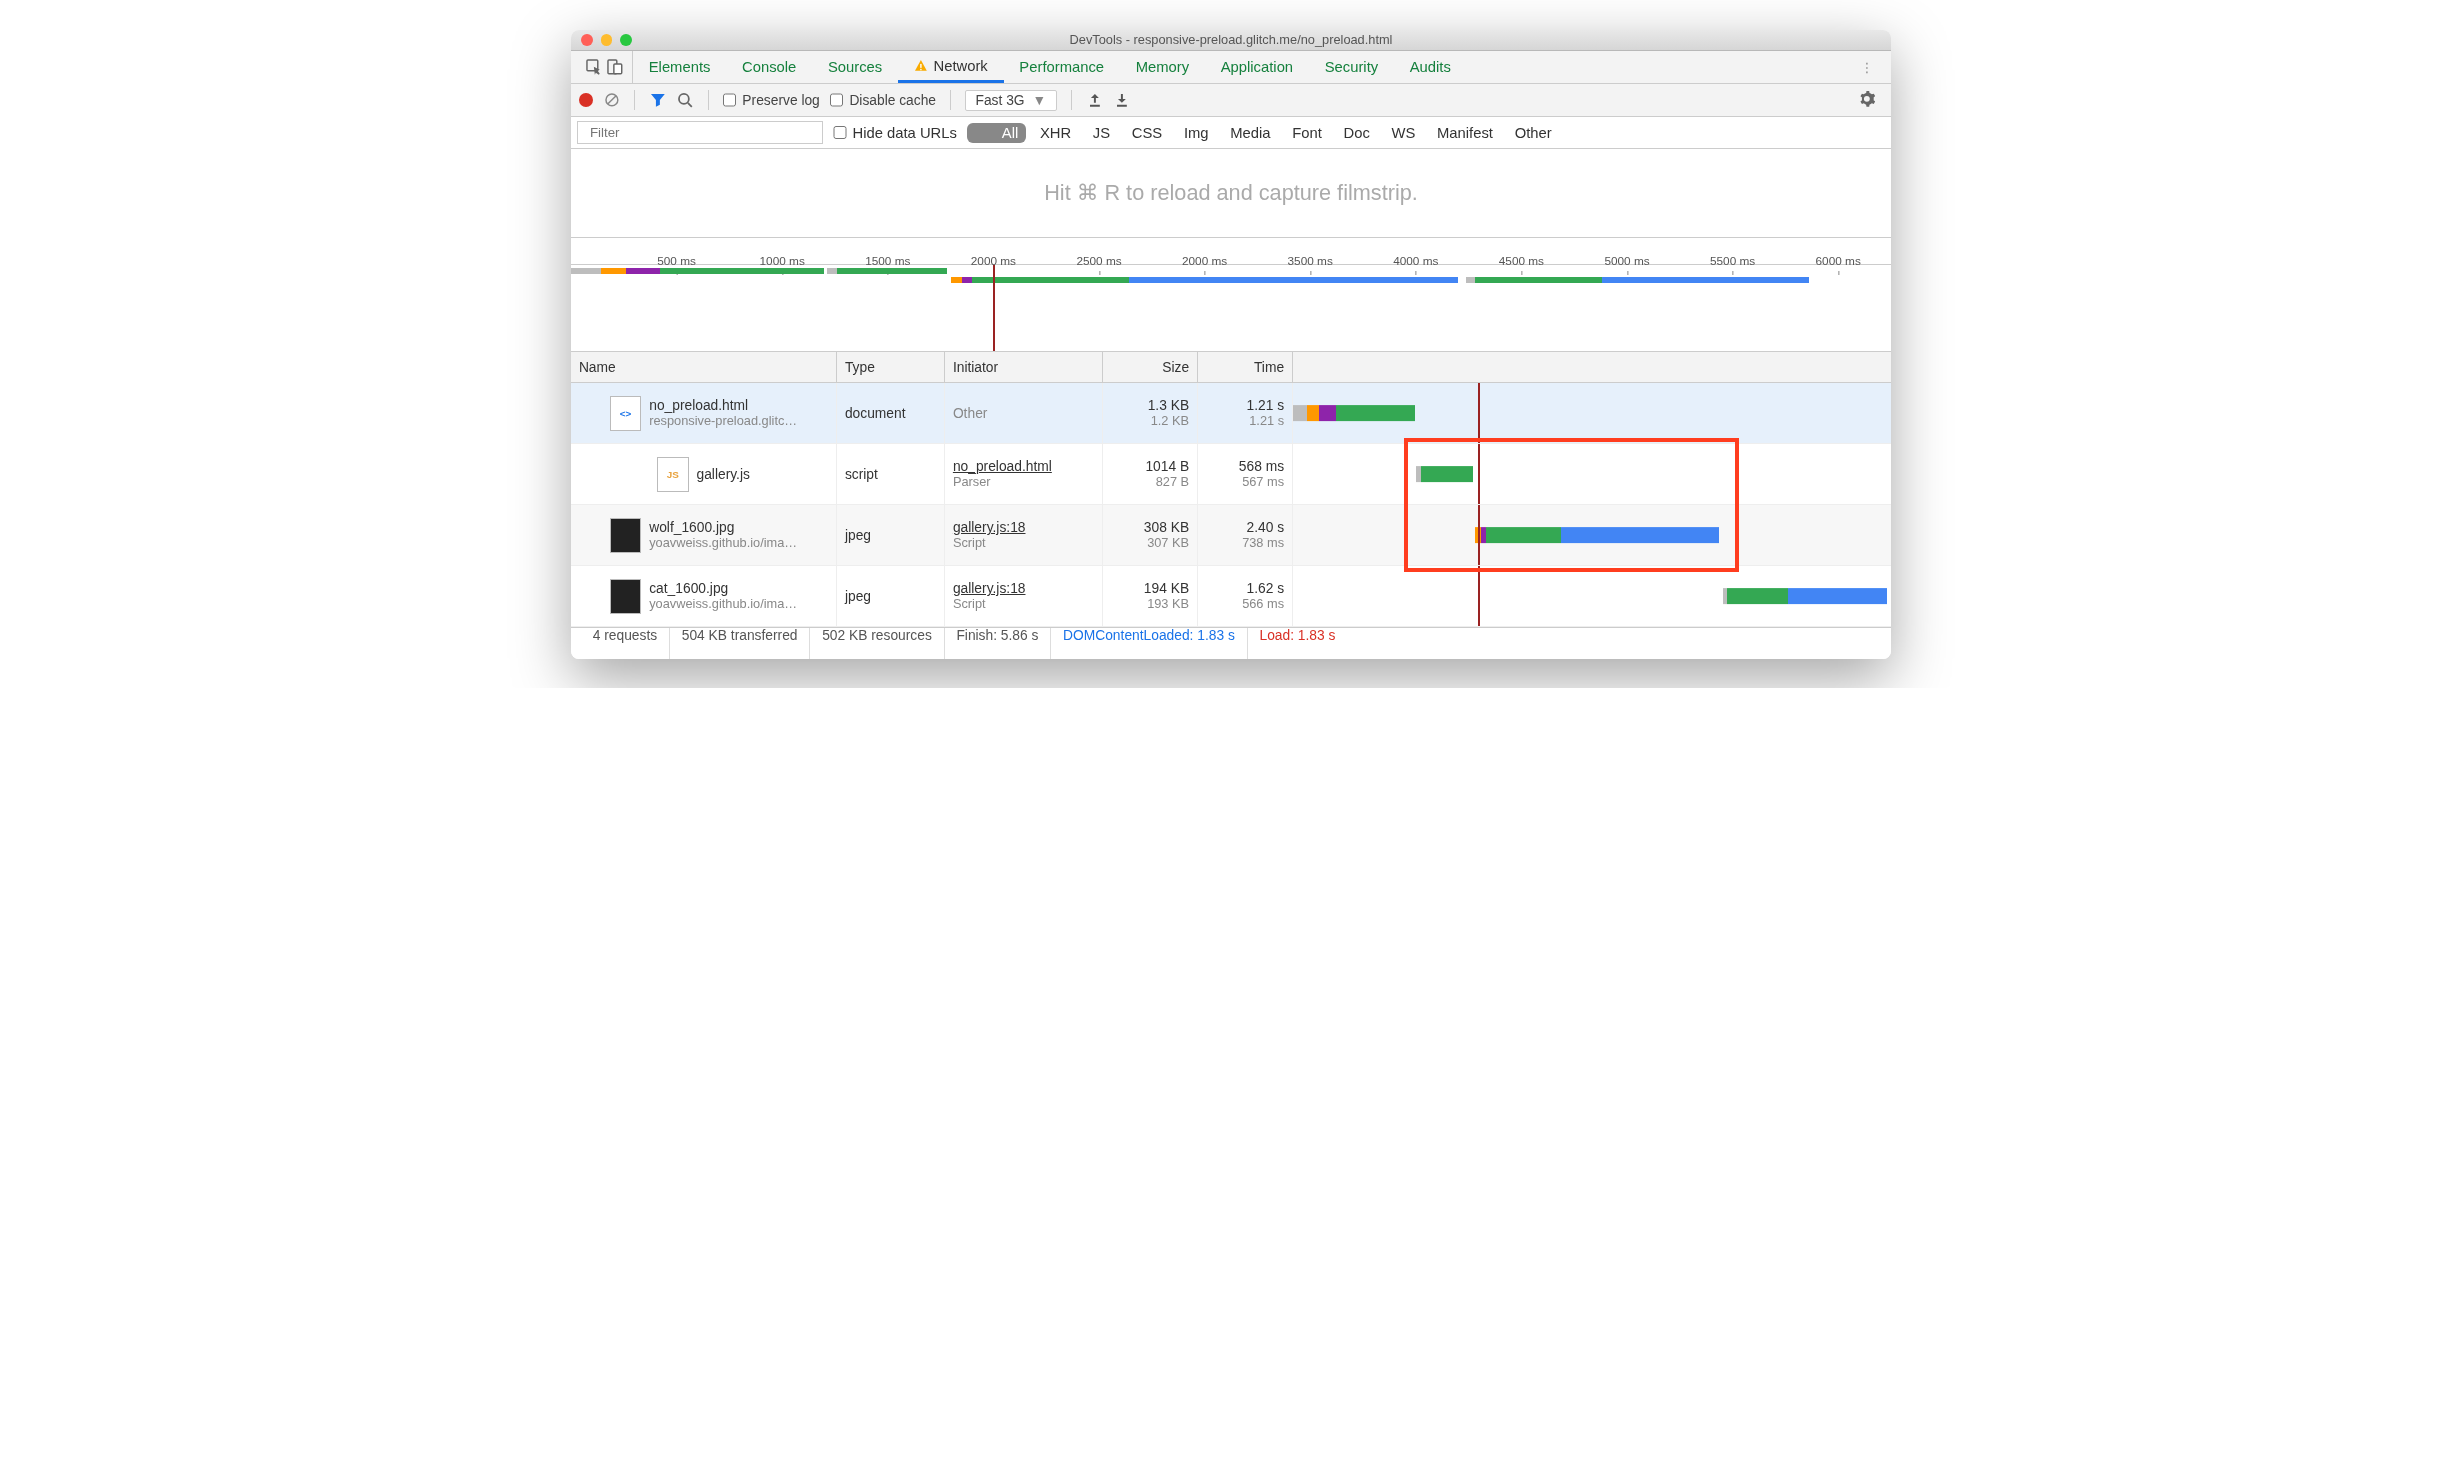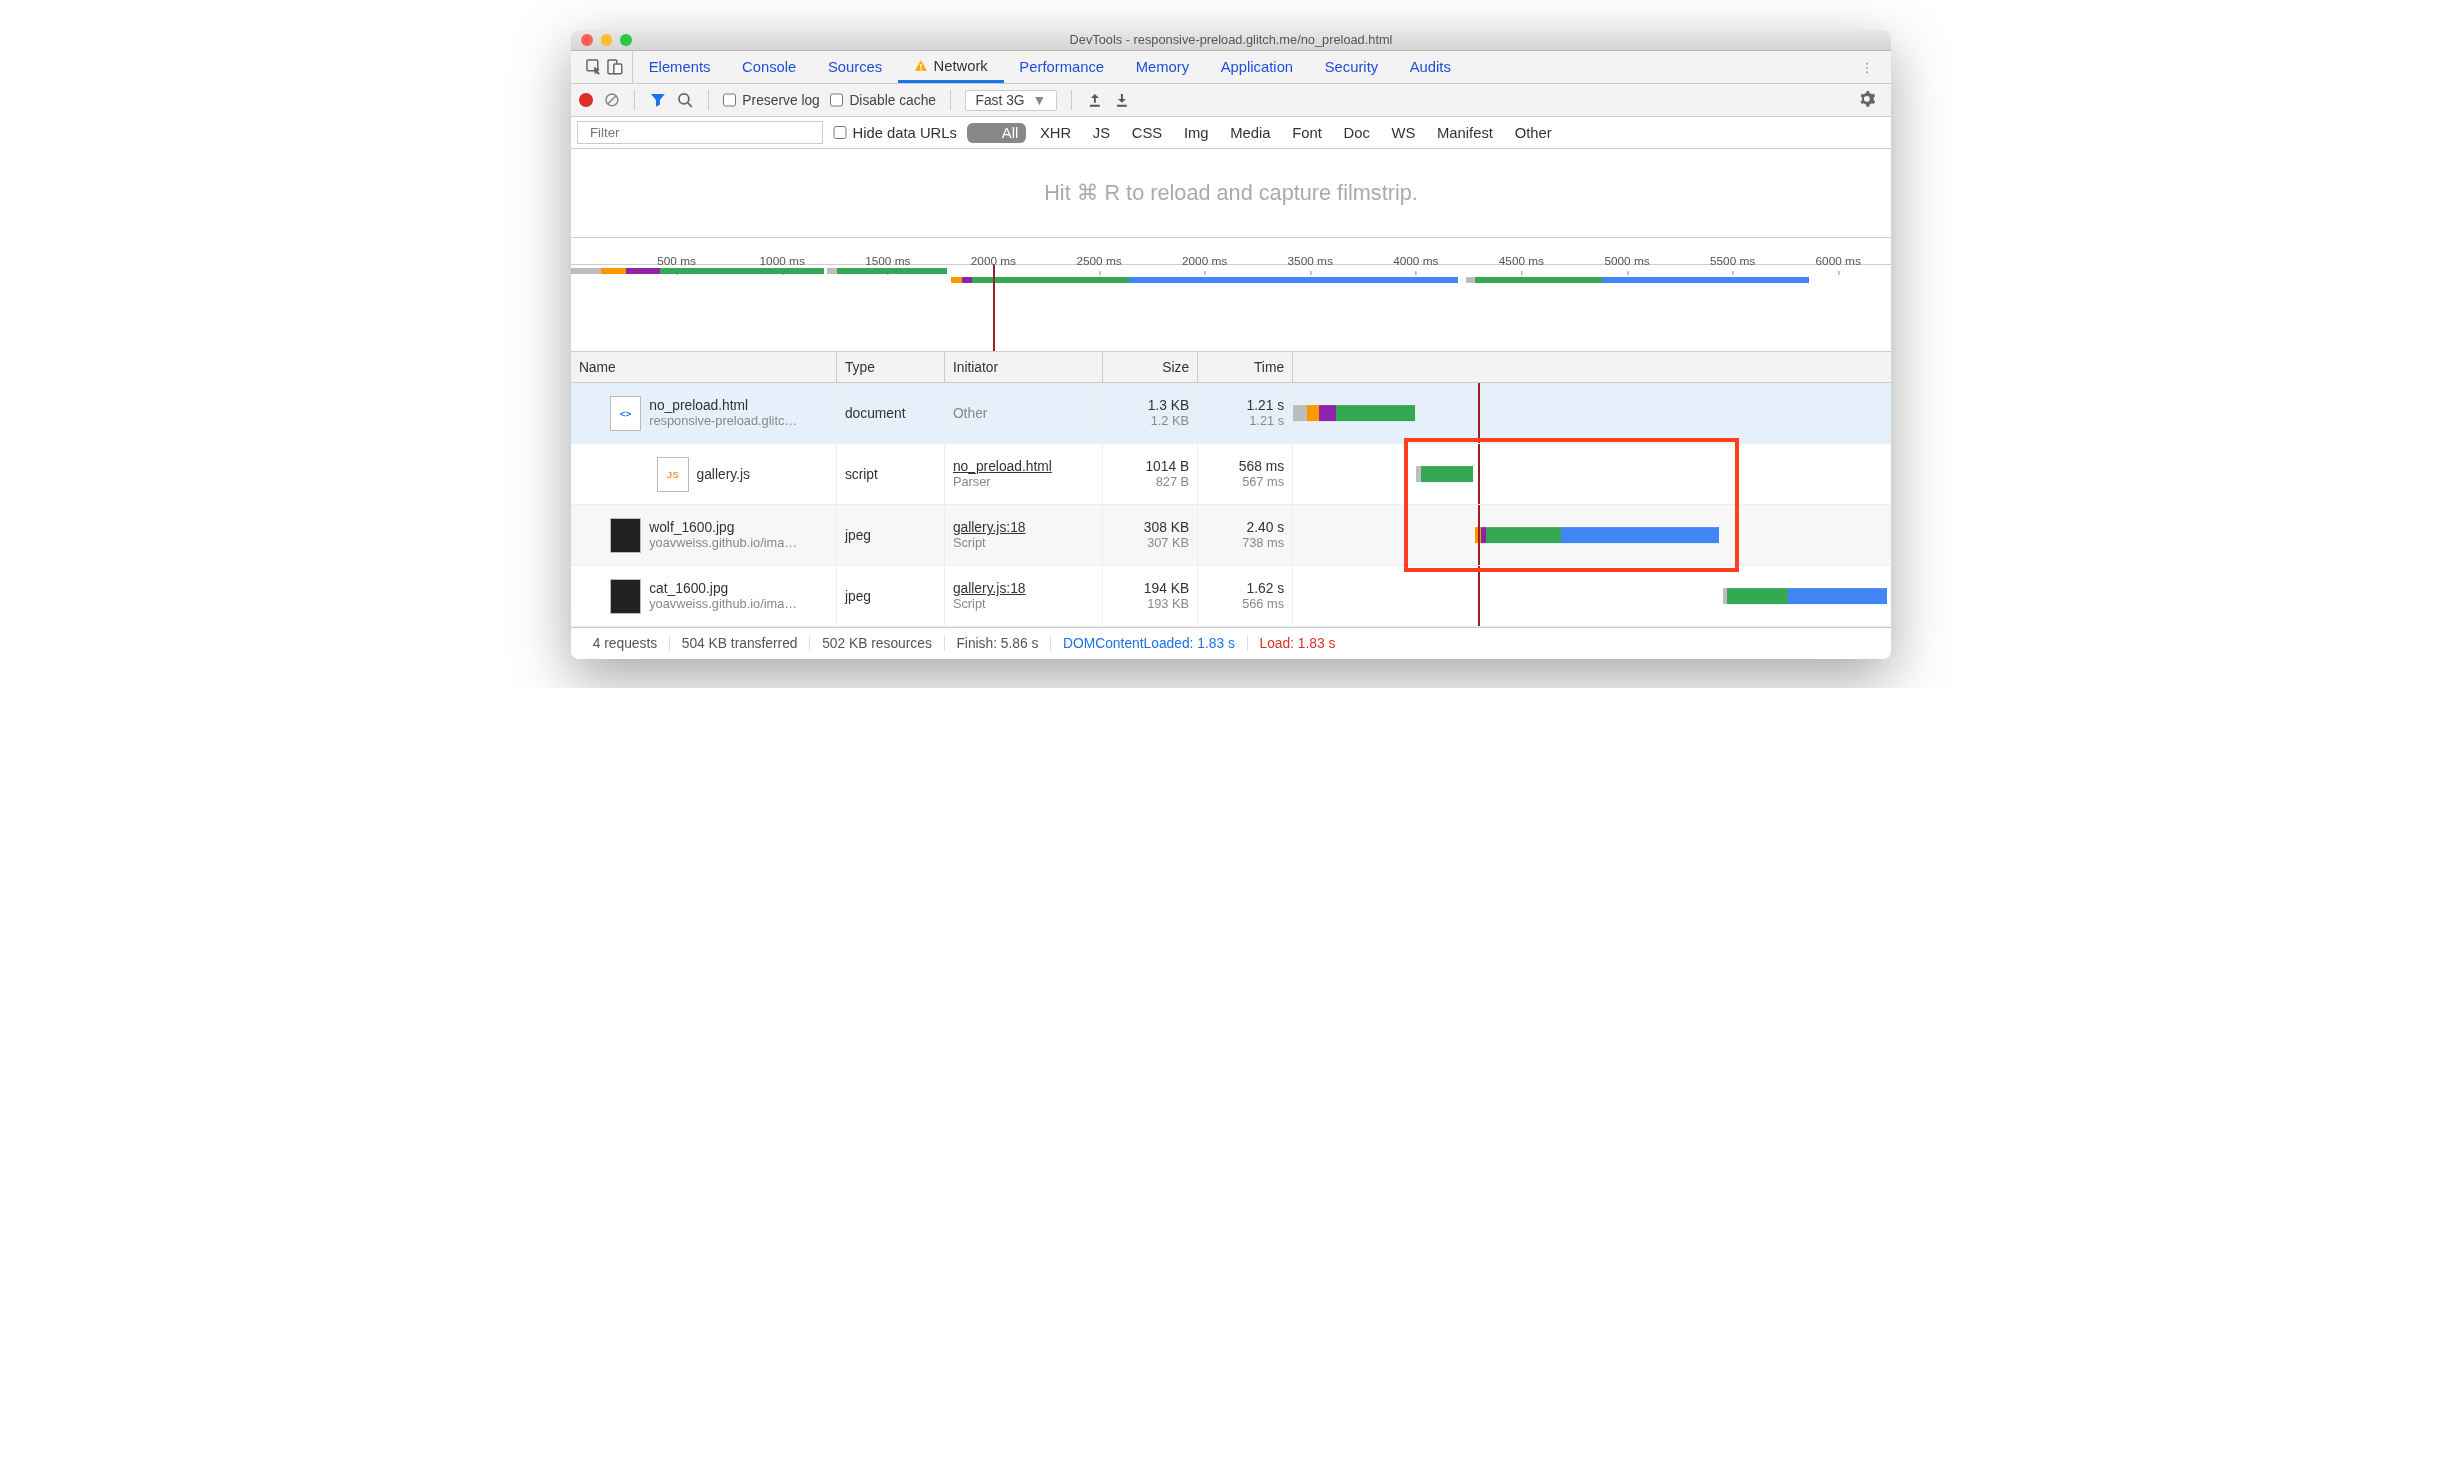--- a/index.html
+++ b/index.html
@@ -8,21 +8,21 @@
   .titlebar { height: 21.7px; background: linear-gradient(#e8e8e8,#d6d6d6); display: flex; align-items: center; padding: 0 9.9px; position: relative; border-bottom: 1px solid #b8b8b8; }
   .traffic { display: flex; gap: 7.9px; }
   .tl { width: 11.8px; height: 11.8px; border-radius: 50%; }
   .tl.red { background: #ff5f57; }
   .tl.yellow { background: #febc2e; }
   .tl.green { background: #28c840; }
   .title { position: absolute; left:0; right:0; text-align: center; font-size: 12.8px; color: #555; pointer-events:none; }
   .tabs { height: 33px; background: #f3f3f3; border-bottom: 1px solid #ccc; display: flex; align-items: stretch; padding: 0 5.9px; }
   .tab-icons { display:flex; align-items:center; gap:3.9px; padding:0 7.9px; border-right:1px solid #ccc; }
   .ti { width:17.7px; height:17.7px; display:flex; align-items:center; justify-content:center; color:#666; }
-  .tab { padding: 0 15.8px; display: flex; align-items: center; color: #1d4ed8; font-size: 14.8px; cursor: pointer; gap:5.9px; }
+  .tab { padding: 0 15.8px; display: flex; align-items: center; color: #15803d; font-size: 14.8px; cursor: pointer; gap:5.9px; }
   .tab.active { color: #333; border-bottom: 3px solid #1a73e8; justify-content: center; }
   .warn { width:13.8px; height:13.8px; }
   .tabs-spacer { flex:1; }
   .menu-dots { padding:0 11.8px; display:flex; align-items:center; color:#888; }
   .toolbar { height: 33px; background: #f3f3f3; border-bottom: 1px solid #ccc; display: flex; align-items: center; padding: 0 7.9px; gap: 9.9px; font-size:13.8px; color:#444; }
   .tool-sep { width:1px; height:19.7px; background:#ccc; margin:0 3.9px; }
   .rec { width:13.8px; height:13.8px; border-radius:50%; background:#d93025; }
   .tool-icon { width:17.7px; height:17.7px; display:flex; align-items:center; justify-content:center; color:#666; }
   .funnel { color:#1a73e8; }
   .chk { display:flex; align-items:center; gap:5.9px; }
@@ -68,21 +68,21 @@
   .cell.size .sub, .cell.time .sub { color:#888; font-size:12.8px; }
   .cell.time { width:95px; text-align:right; align-items:flex-end; }
   .cell.wf { flex:1; position:relative; border-right:none; }
   .file-icon { width:31.5px; height:35px; border:1px solid #bbb; background:#fff; display:flex; align-items:center; justify-content:center; font-size:9.9px; color:#1a73e8; font-weight:bold; flex-shrink:0; }
   .file-icon.js { color:#e8a23d; }
   .file-icon.img { background:#222; color:#fff; }
   .wf-track { position:absolute; top:50%; transform:translateY(-50%); height:15.8px; }
   .wf-seg { position:absolute; height:100%; }
   .wf-marker-line { position:absolute; top:0; bottom:0; width:2px; background:#9a2222; }
   .wf-highlight { position:absolute; border:4.9px solid #ff3d1f; pointer-events:none; }
-  .summary { height:31.5px; border-top:1px solid #ccc; display:flex; align-items:center; padding:0 9.9px; gap:0; font-size:13.8px; color:#555; background:#fff; }
+  .summary { height:31.5px; border-top:1px solid #ccc; display:flex; padding:0 9.9px; gap:0; font-size:13.8px; color:#555; background:#fff; }
   .summary span { padding:0 11.8px; border-right:1px solid #ddd; }
   .summary span:last-child { border-right:none; }
   .dcl { color:#1a73e8; }
   .load { color:#d93025; }
 </style>
 </head>
 <body>
 
 <div class="window">
 

